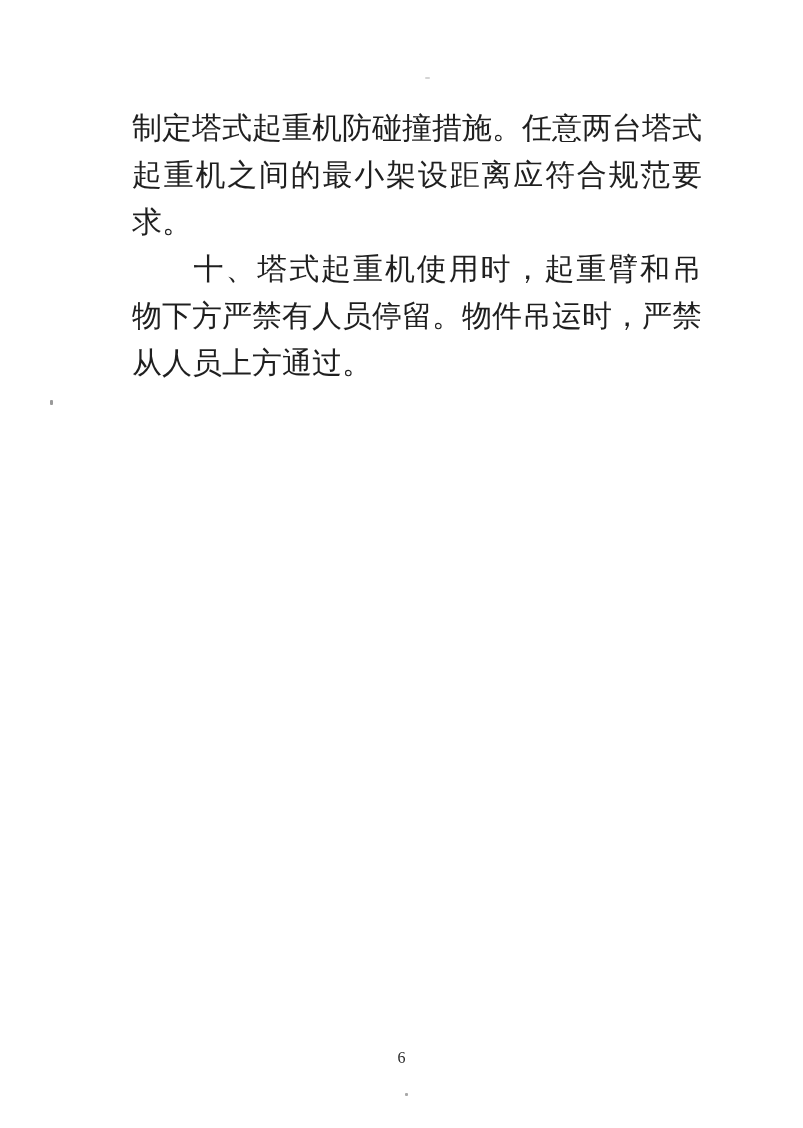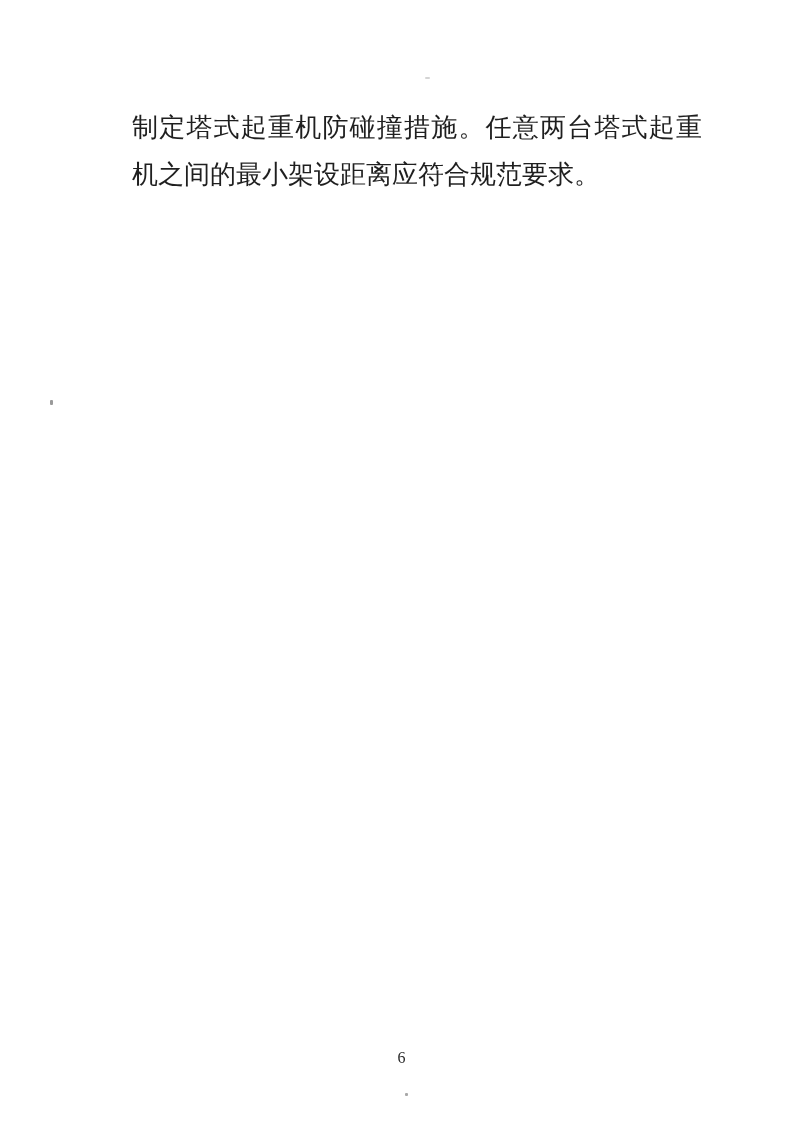--- a/index.html
+++ b/index.html
@@ -14,21 +14,21 @@
     background: #ffffff;
     overflow: hidden;
     font-family: "Liberation Serif", serif;
   }
   .body-text {
     position: absolute;
     left: 132px;
     top: 104px;
     width: 570px;
     color: #1f1f1f;
-    font-size: 26px;
+    font-size: 30px;
     line-height: 47px;
     text-align: justify;
     letter-spacing: 0px;
   }
   .para {
     margin: 0;
     padding: 0;
     text-align: justify;
   }
   .para.indent {
@@ -71,20 +71,21 @@
     background: #a8a8a8;
   }
 </style>
 </head>
 <body>
 
 <div class="doc-page">
 
   <div class="body-text">
     <p class="para no-indent">制定塔式起重机防碰撞措施。任意两台塔式起重机之间的最小架设距离应符合规范要求。</p>
+    <p class="para indent">十、塔式起重机使用时，起重臂和吊物下方严禁有人员停留。物件吊运时，严禁从人员上方通过。</p>
   </div>
 
   <div class="page-number">6</div>
 
   <span class="speck speck-1"></span>
   <span class="speck speck-2"></span>
   <span class="speck speck-3"></span>
 
 </div>
 

